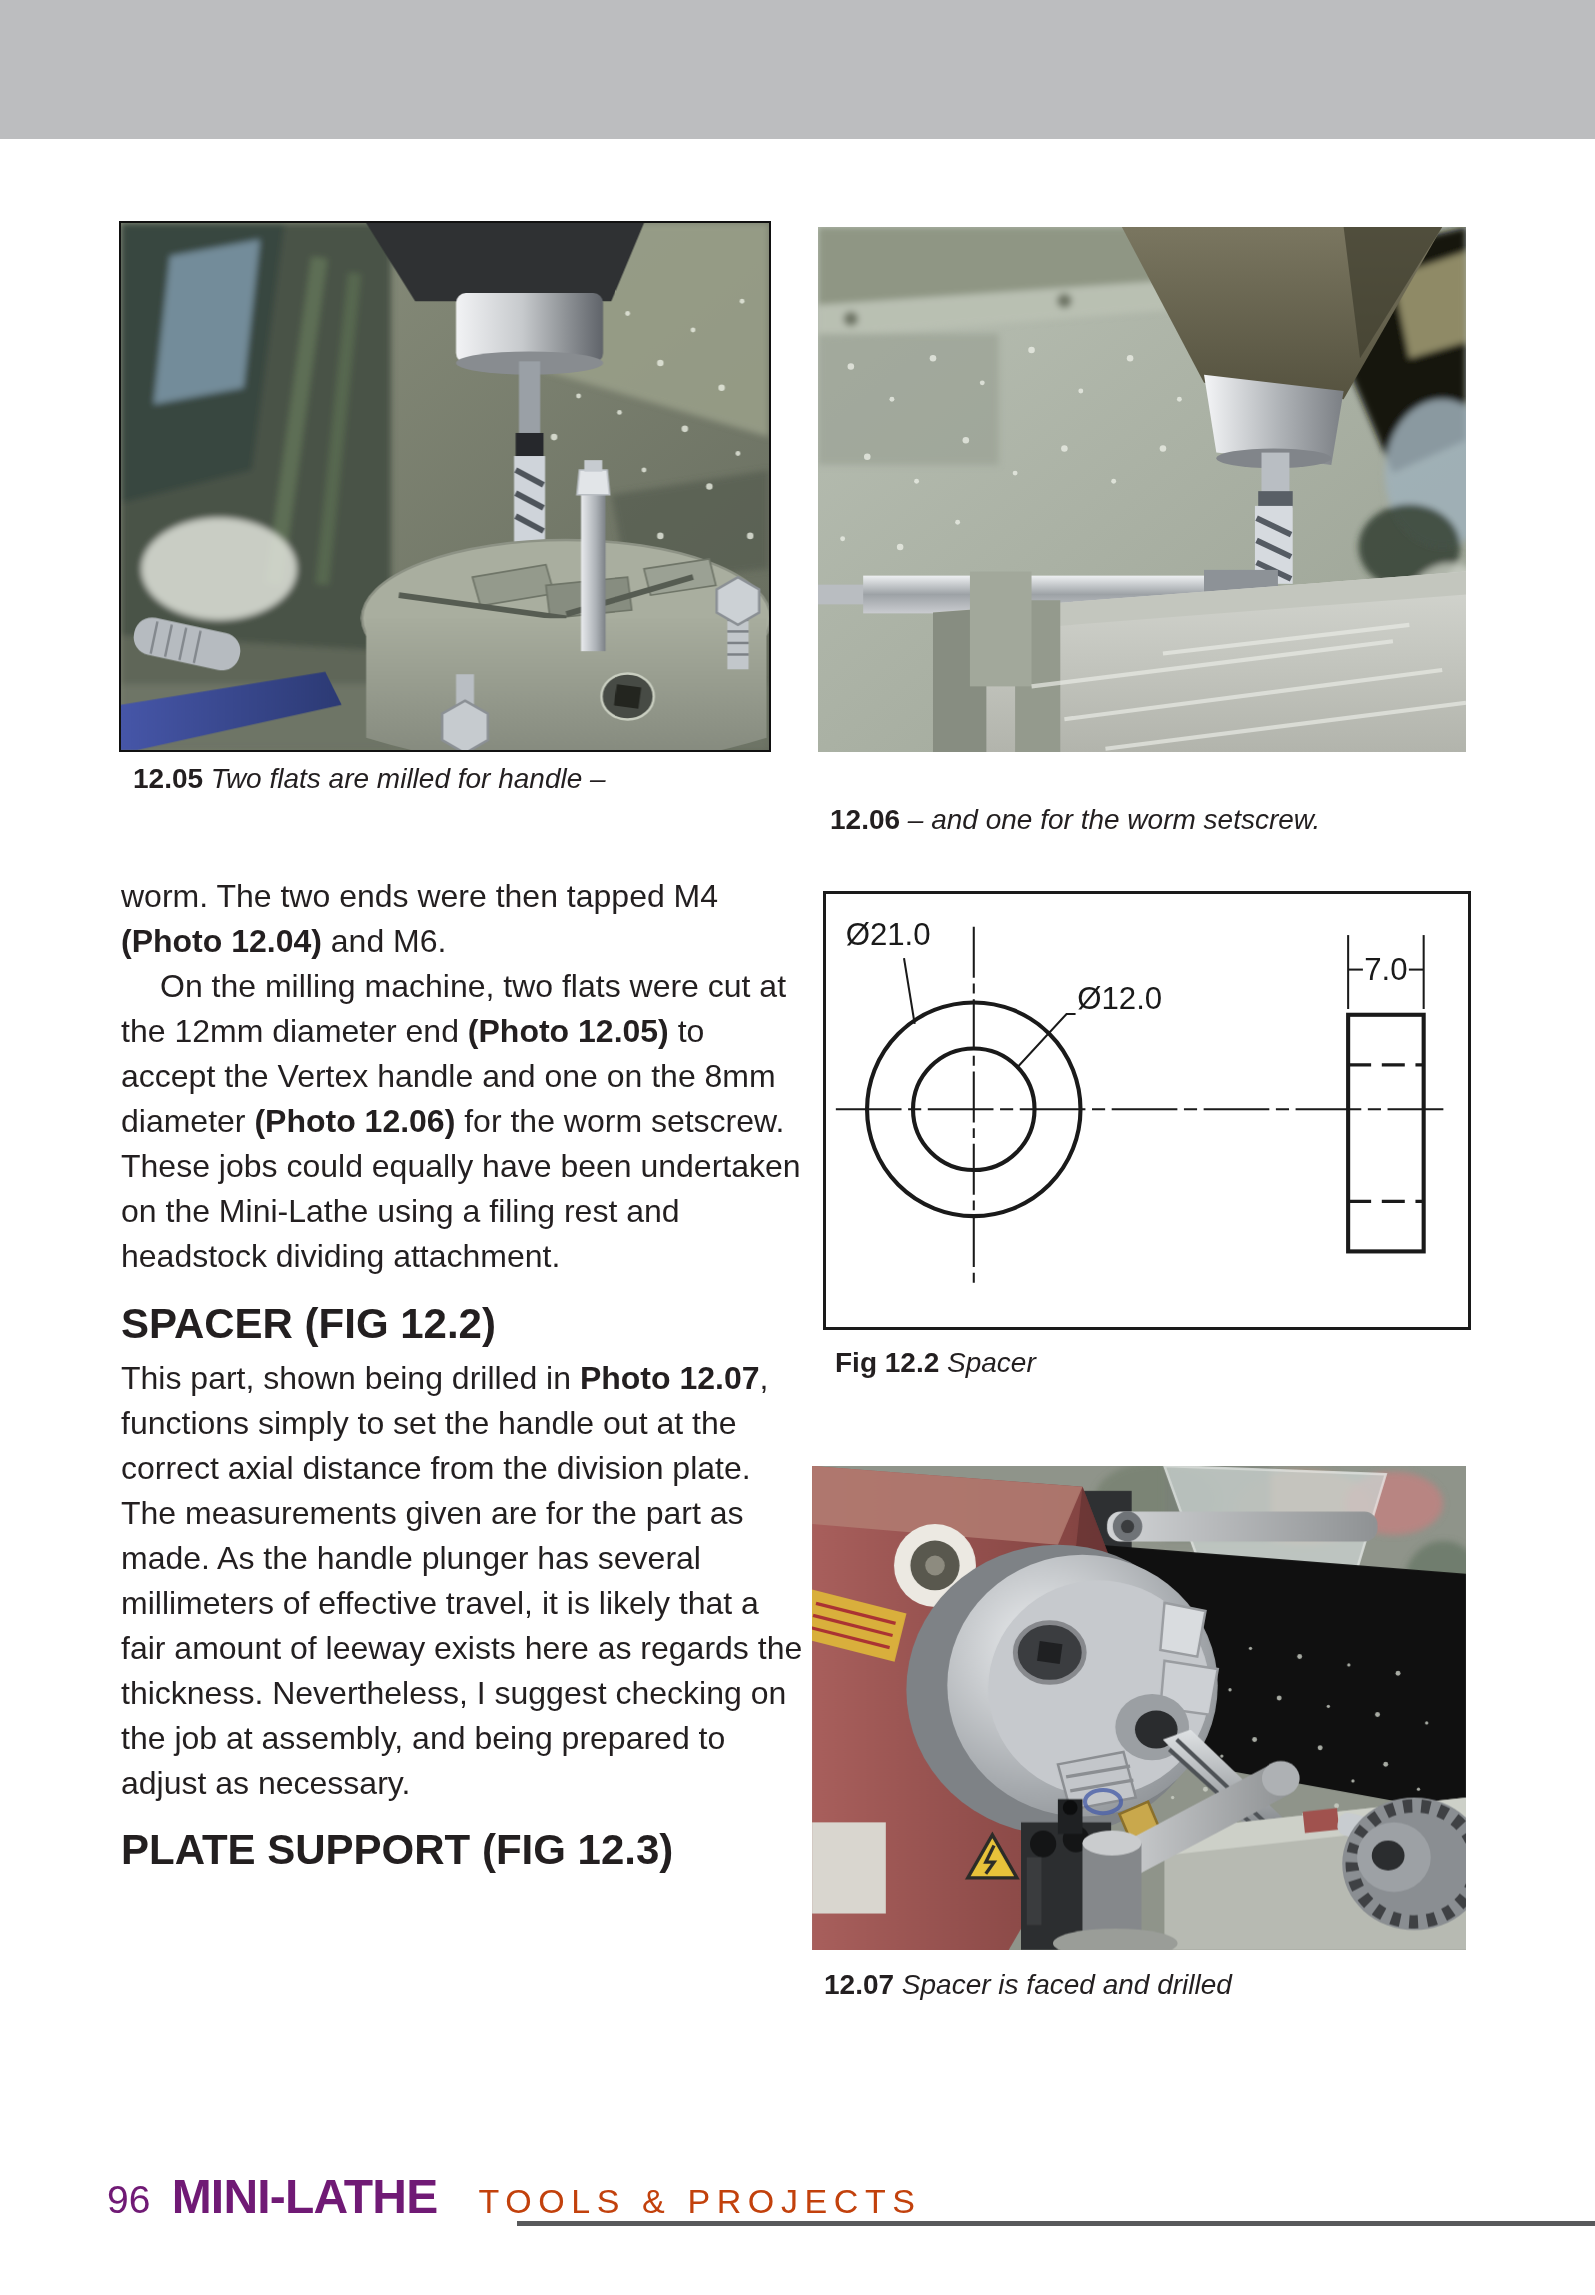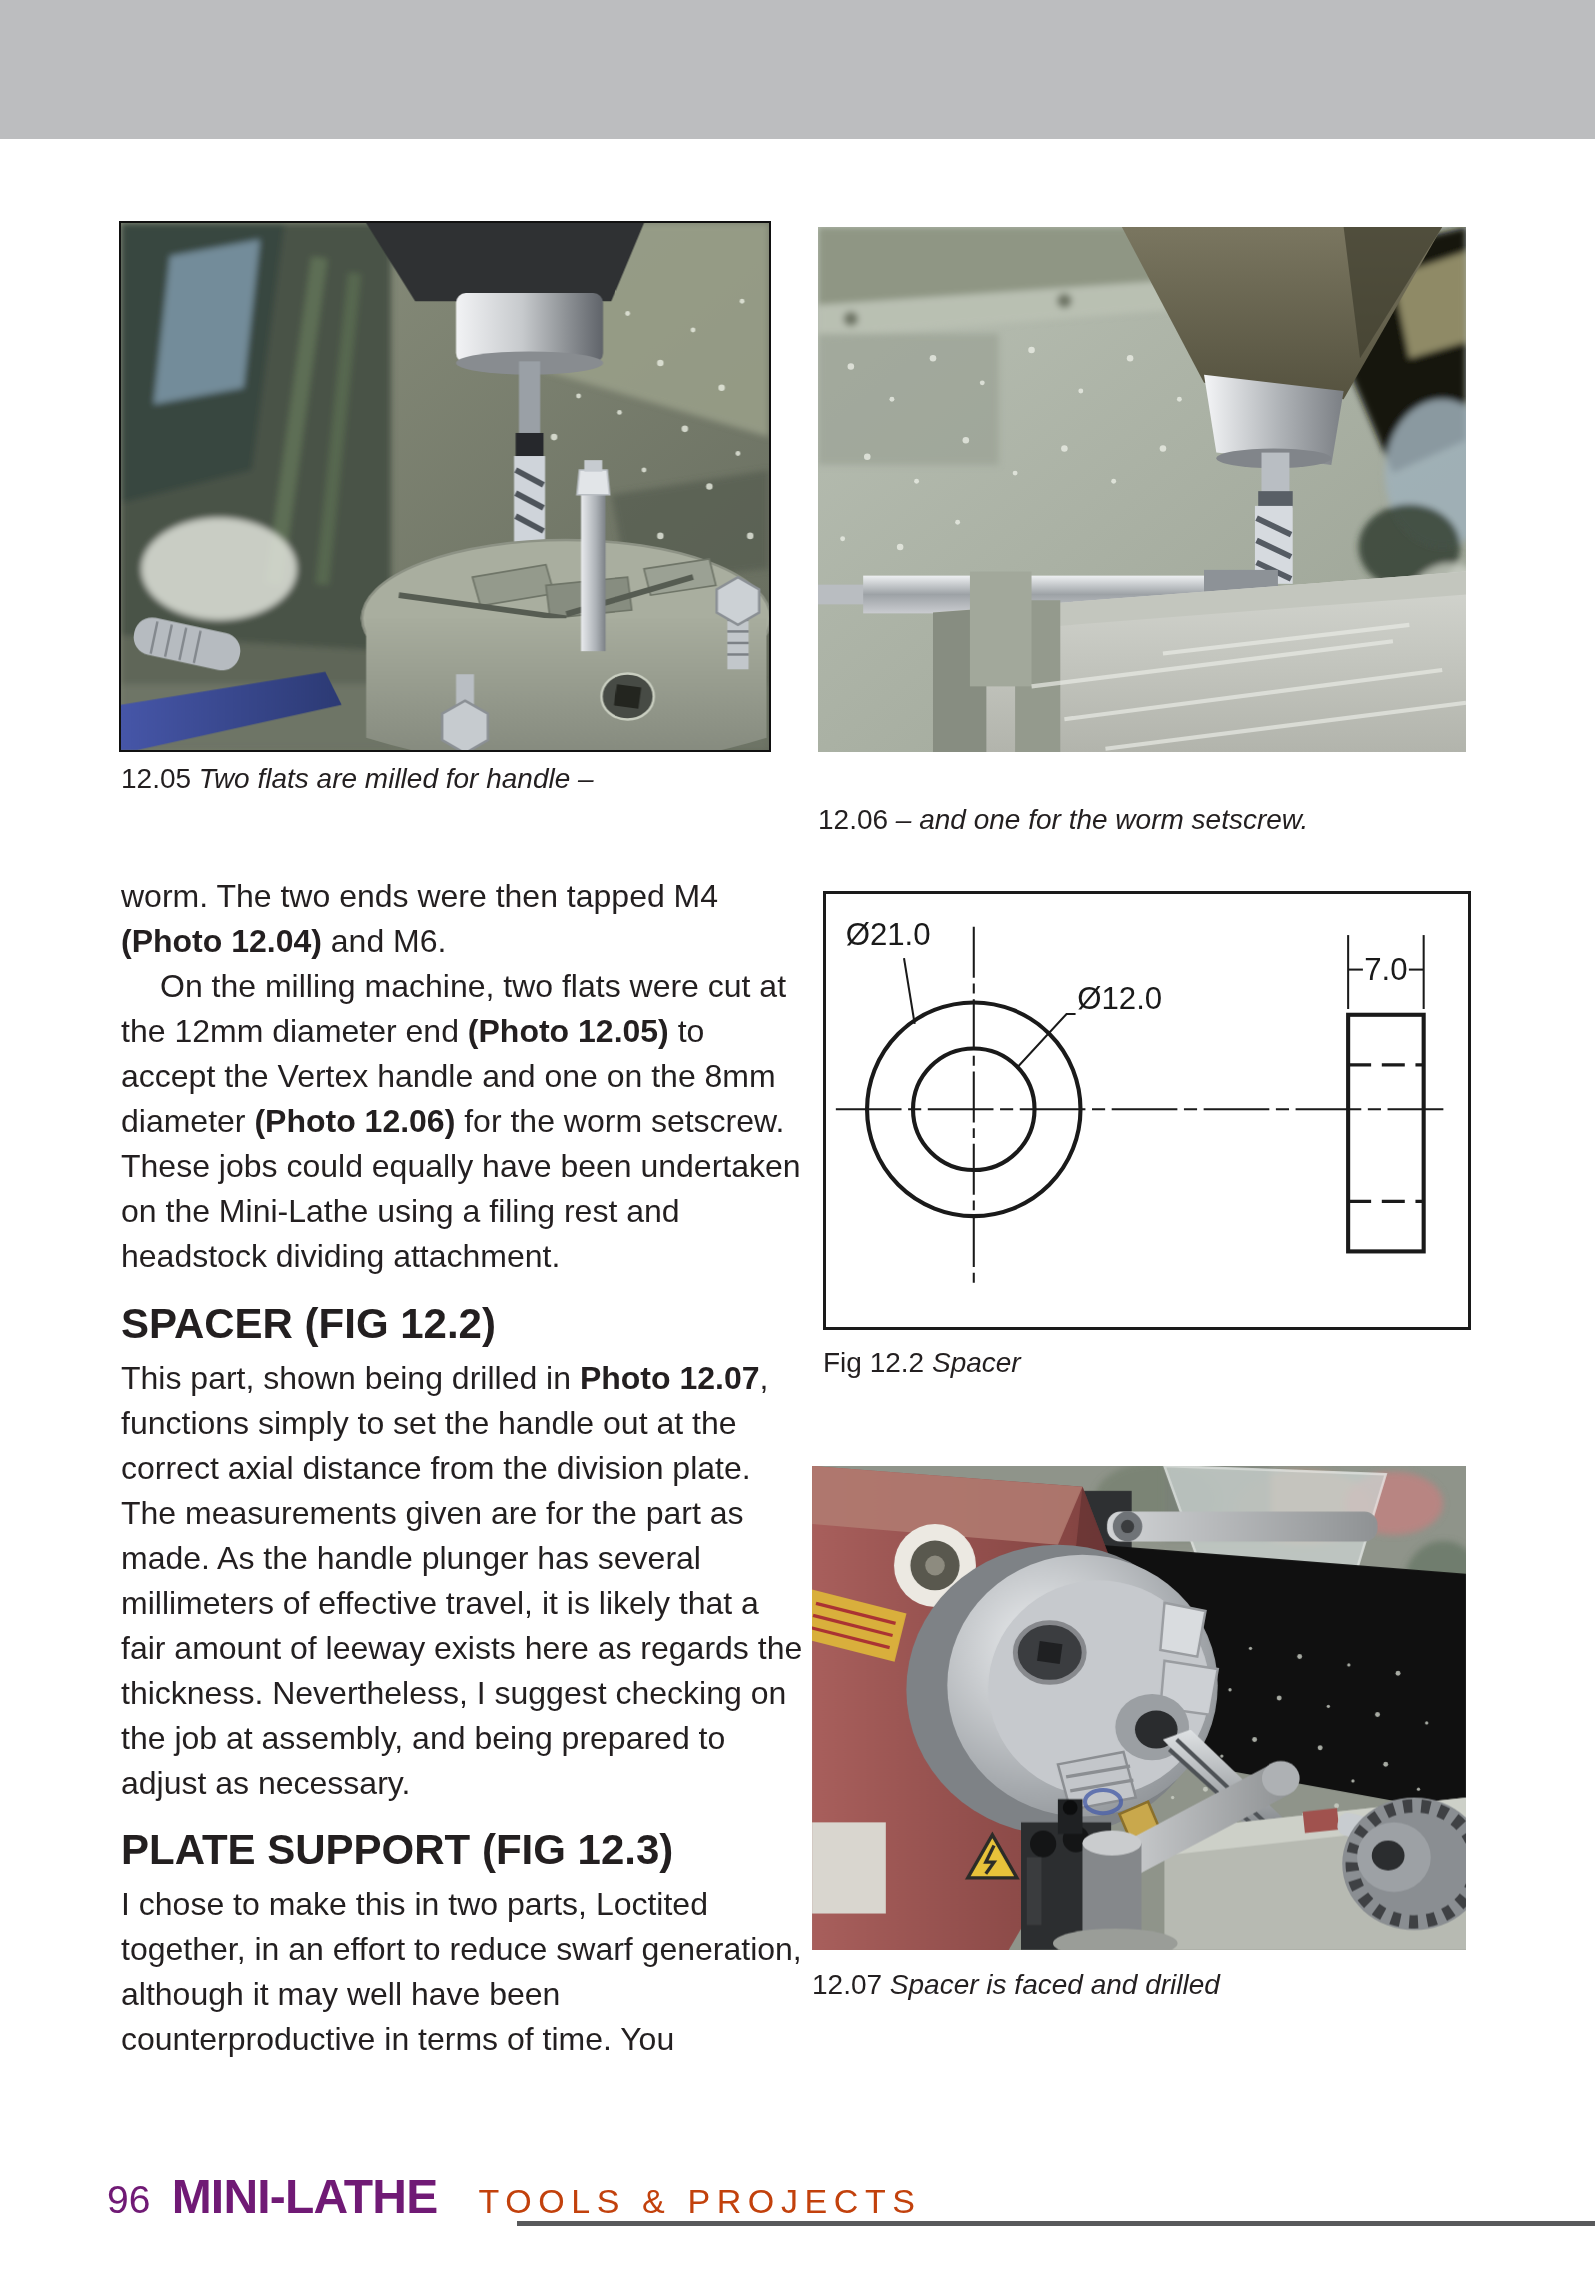--- a/index.html
+++ b/index.html
@@ -8,21 +8,21 @@
     font-family:"Liberation Sans", sans-serif;color:#231f20;overflow:hidden;
   }
   .abs{position:absolute;}
   .header-bar{left:0;top:0;width:1596px;height:139px;background:#bcbdbf;}
   .photo{overflow:hidden;background:#777;}
   .photo svg{display:block;width:100%;height:100%;}
   .photo-1205{left:119px;top:221px;width:652px;height:531px;border:2.5px solid #111;box-sizing:border-box;}
   .photo-1206{left:818px;top:227px;width:648px;height:525px;}
   .photo-1207{left:812px;top:1466px;width:654px;height:484px;}
   .caption{font-size:28px;line-height:36px;color:#231f20;}
-  .caption .num{font-weight:normal;font-style:normal;}
+  .caption .num{font-weight:bold;font-style:normal;margin-left:12px;}
   .caption .txt{font-style:italic;}
   .cap-1205{left:121px;top:761px;width:656px;}
   .cap-1206{left:818px;top:802px;width:656px;}
   .cap-fig{left:823px;top:1345px;width:648px;}
   .cap-1207{left:812px;top:1967px;width:656px;}
   .article{left:121px;top:874px;width:686px;font-size:32px;line-height:45px;}
   .article p{margin:0;}
   .article p.indent{text-indent:39px;}
   .article h2{font-size:42px;line-height:39px;margin:24.6px 0 13px 0;font-weight:bold;letter-spacing:0;}
   .figure-box{left:823px;top:891px;width:648px;height:439px;border:3.3px solid #1a1a1a;box-sizing:border-box;background:#fff;}
@@ -276,21 +276,20 @@
   <span class="num">12.06</span>
   <span class="txt">– and one for the worm setscrew.</span>
 </div>
 
 <div class="abs article">
   <p><span>worm. The two ends were then tapped M4 </span><b>(Photo 12.04)</b><span> and M6.</span></p>
   <p class="indent"><span>On the milling machine, two flats were cut at the 12mm diameter end </span><b>(Photo 12.05)</b><span> to accept the Vertex handle and one on the 8mm diameter </span><b>(Photo 12.06)</b><span> for the worm setscrew. These jobs could equally have been undertaken on the Mini-Lathe using a filing rest and headstock dividing attachment.</span></p>
   <h2>SPACER (FIG 12.2)</h2>
   <p><span>This part, shown being drilled in </span><b>Photo 12.07</b><span>, functions simply to set the handle out at the correct axial distance from the division plate. The measurements given are for the part as made. As the handle plunger has several millimeters of effective travel, it is likely that a fair amount of leeway exists here as regards the thickness. Nevertheless, I suggest checking on the job at assembly, and being prepared to adjust as necessary.</span></p>
   <h2>PLATE SUPPORT (FIG 12.3)</h2>
-  <p><span>I chose to make this in two parts, Loctited together, in an effort to reduce swarf generation, although it may well have been counterproductive in terms of time. You</span></p>
 </div>
 
 <div class="abs figure-box">
   <svg viewBox="0 0 782 527" preserveAspectRatio="none">
     <g stroke="#1a1a1a" fill="none">
       <circle cx="180" cy="262" r="130" stroke-width="5"></circle>
       <circle cx="180" cy="262" r="74" stroke-width="5"></circle>
       <line x1="180" y1="40" x2="180" y2="480" stroke-width="2.5" stroke-dasharray="62 7 12 7"></line>
       <line x1="12" y1="262" x2="752" y2="262" stroke-width="2.5" stroke-dasharray="80 8 16 8"></line>
     </g>

